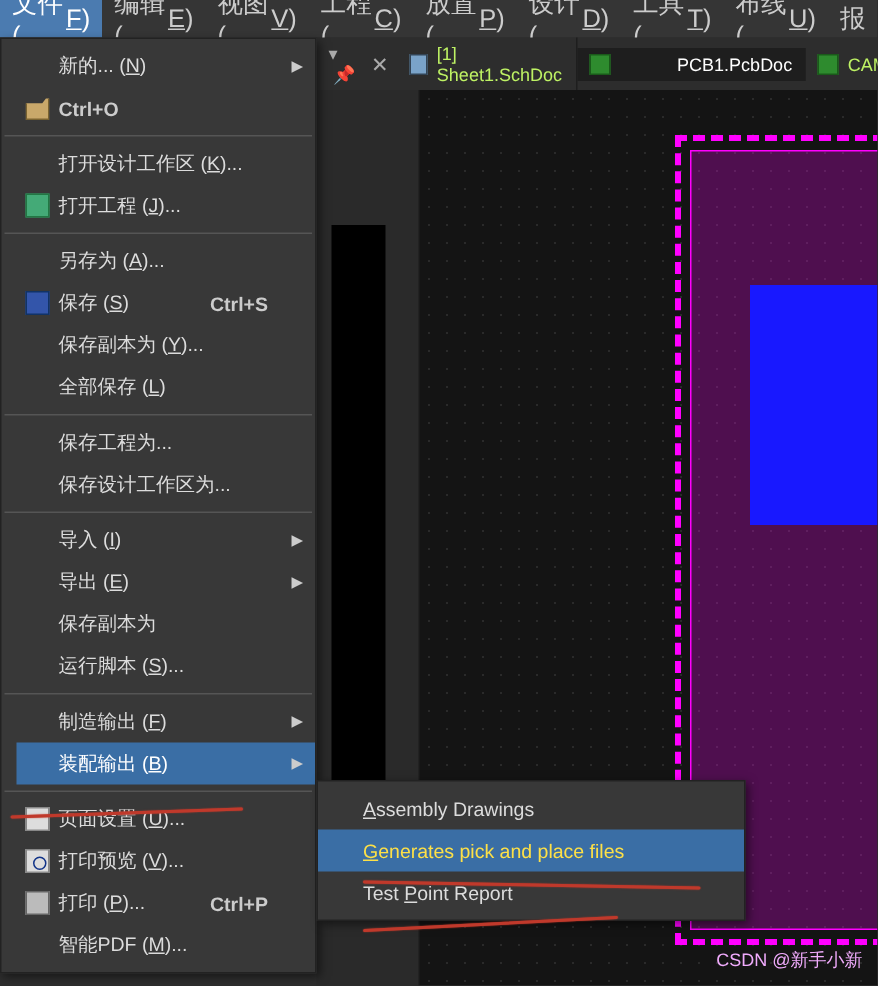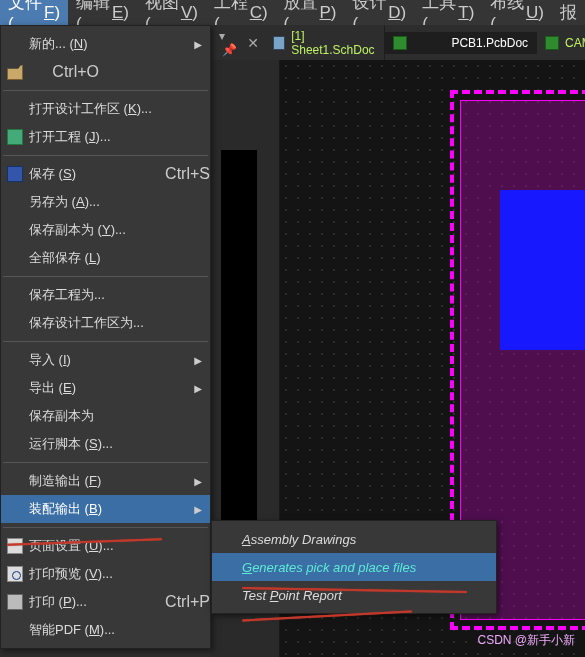--- a/index.html
+++ b/index.html
@@ -17,36 +17,36 @@
   .tabrow .close { color:#aaa; font-size:14px; padding:0 6px; }
   .tabrow .tab { display:flex; align-items:center; padding:4px 8px; font-size:12px; color:#bef264; border-right:1px solid #1e1e1e; gap:6px;}
   .tabrow .tab.active { background:#1e1e1e; color:#fff;gap:44px; }
   .tab-icon { width:14px; height:14px; display:inline-block; }
   .tab-icon.sch { background:#7aa3c9; border:1px solid #345; }
   .tab-icon.pcb { background:#2e8b2e; border:1px solid #1a5a1a; }
   .tab-icon.cam { background:#2e8b2e; border:1px solid #1a5a1a; }
 
   
   .dropdown { position: absolute; top: 25px; left: 0; width: 211px; background: #383838; border: 1px solid #222; box-shadow: 2px 2px 6px rgba(0,0,0,.5); }
-  .dropdown .group { padding: 4px 0; }
+  .dropdown .group { padding: 4px 0; margin-left: 10px; }
   .dropdown .sep { height:1px; background:#555; margin:0 2px; }
   .dropdown .iconcol { width:28px; display:inline-flex; justify-content:center; }
   .dropdown .row { display:flex; align-items:center; height:28px; font-size:13px; color:#dcdcdc; position:relative; }
   .dropdown .row.hover2 { background:#3a6ea5; color:#fff; }
   .dropdown .label { flex:1; padding-right:8px; white-space:nowrap; }
-  .dropdown .shortcut { width:70px; color:#ccc; font-size:16px; text-align:right; }
+  .dropdown .shortcut { width:70px; color:#ccc; font-size:13px; text-align:left;font-weight:bold; }
   .dropdown .arrow { position:absolute; right:8px; color:#ccc; font-size:10px; }
   .dropdown .row u { text-decoration: underline; }
 
   .redline { position:absolute; height:2px; background:#c0392b; border-radius:2px; box-shadow:0 0 1px #c0392b; }
 
   
   .submenu { position:absolute; left:211px; top:520px; width:286px; background:#383838; border:1px solid #222; box-shadow:2px 2px 6px rgba(0,0,0,.5); padding:4px 0; }
-  .submenu .srow { display:flex; align-items:center; height:28px; font-size:13px; color:#dcdcdc; padding:0 14px 0 30px; position:relative;font-style:italic; }
-  .submenu .srow.hover { background:#3a6ea5; color:#5eead4; }
+  .submenu .srow { display:flex; align-items:center; height:28px; font-size:13px; color:#dcdcdc; padding:0 14px 0 30px; position:relative; }
+  .submenu .srow.hover { background:#3a6ea5; color:#fde047; }
   .submenu .srow u { text-decoration: underline; }
 
   
   .canvas { position:absolute; top:60px; left:280px; right:0; bottom:0; background:#141414; overflow:hidden; }
   .dotgrid { position:absolute; inset:0; background-image: radial-gradient(#2a2a2a 1px, transparent 1px); background-size:12px 12px; }
   .board-outline { position:absolute; top:30px; left:170px; width:260px; height:540px; border:4px dashed #ff00ff; }
   .board-fill { position:absolute; top:40px; left:180px; width:240px; height:520px; background:rgba(255,0,255,.25); border:1px solid #ff00ff; }
   .blue-rect { position:absolute; top:130px; left:220px; width:200px; height:160px; background:#1818ff; }
   .blue-rect svg { position:absolute; right:6px; top:30px; }
 
@@ -172,29 +172,29 @@
     <div class="row">
         <span class="iconcol">
           <span class="mi proj"></span>
         </span>
         <span class="label"><span>打开工程 (</span><u>J</u><span>)...</span></span>
       </div>
   </div>
   <div class="sep"></div>
   <div class="group">
     <div class="row">
+        <span class="iconcol"></span>
+        <span class="label"><span>另存为 (</span><u>A</u><span>)...</span></span>
+      </div>
+    <div class="row">
         <span class="iconcol">
           <span class="mi disk"></span>
         </span>
         <span class="label"><span>保存 (</span><u>S</u><span>)</span></span>
         <span class="shortcut">Ctrl+S</span>
-      </div>
-    <div class="row">
-        <span class="iconcol"></span>
-        <span class="label"><span>另存为 (</span><u>A</u><span>)...</span></span>
       </div>
     <div class="row">
         <span class="iconcol"></span>
         <span class="label"><span>保存副本为 (</span><u>Y</u><span>)...</span></span>
       </div>
     <div class="row">
         <span class="iconcol"></span>
         <span class="label"><span>全部保存 (</span><u>L</u><span>)</span></span>
       </div>
   </div>

